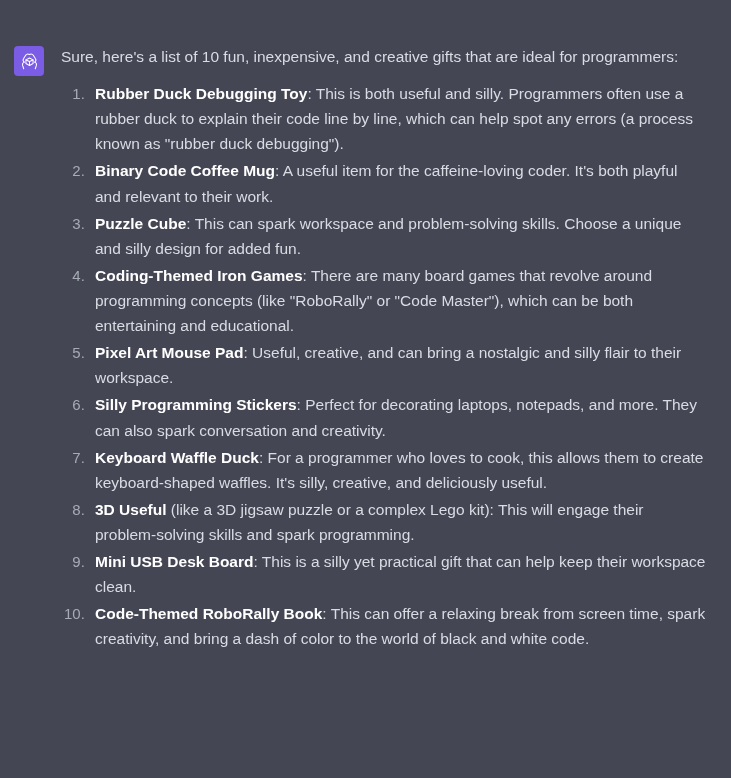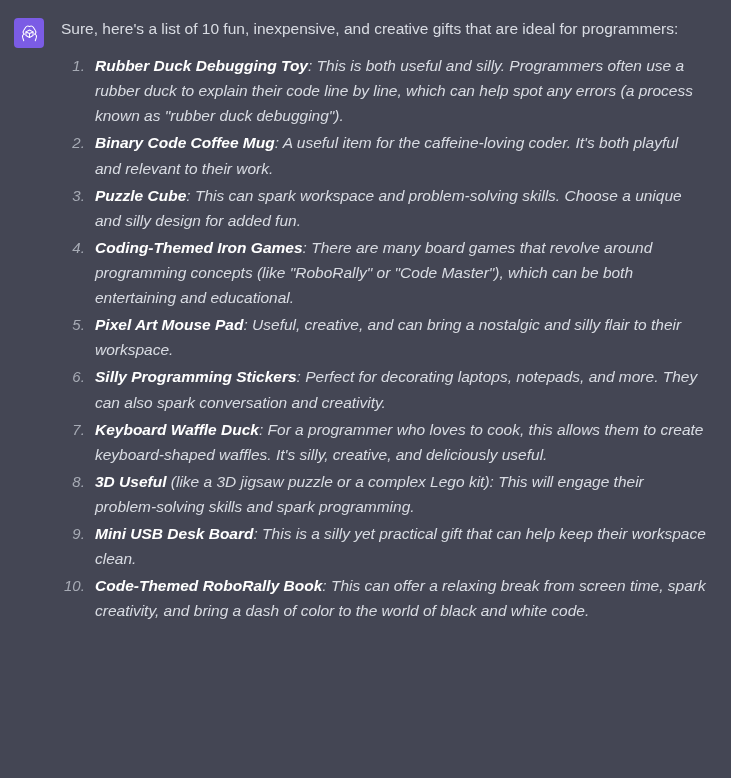--- a/index.html
+++ b/index.html
@@ -13,20 +13,21 @@
     overflow: hidden;
     font-family: "Liberation Sans", sans-serif;
     color: #d1d5db;
   }
   .message-row {
     display: flex;
     align-items: flex-start;
     padding: 16px 16px 0 14px;
     box-sizing: border-box;
     width: 731px;
+    margin-top: 28px;
   }
   .avatar {
     width: 30px;
     height: 30px;
     min-width: 30px;
     border-radius: 4px;
     background: #7b5ce5;
     display: flex;
     align-items: center;
     justify-content: center;
@@ -43,21 +44,20 @@
     color: #d9dce3;
     padding-right: 8px;
   }
   .intro-paragraph {
     margin: 0 0 8px 0;
   }
   ol.gift-list {
     margin: 12px 0 12px 0;
     padding-left: 28px;
     list-style-position: outside;
-    font-style: italic;
   }
   ol.gift-list li {
     margin: 0 0 2px 0;
     padding-left: 6px;
   }
   ol.gift-list li::marker {
     color: #a7abb5;
     font-size: 15px;
   }
   .item-title {

